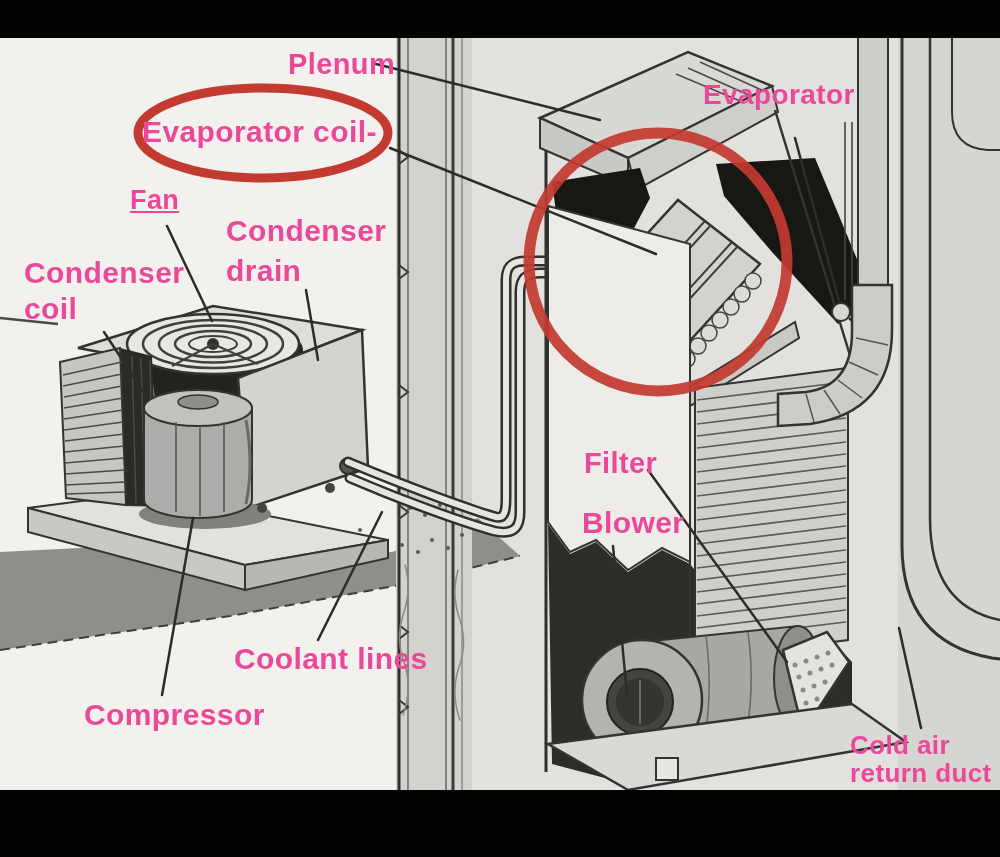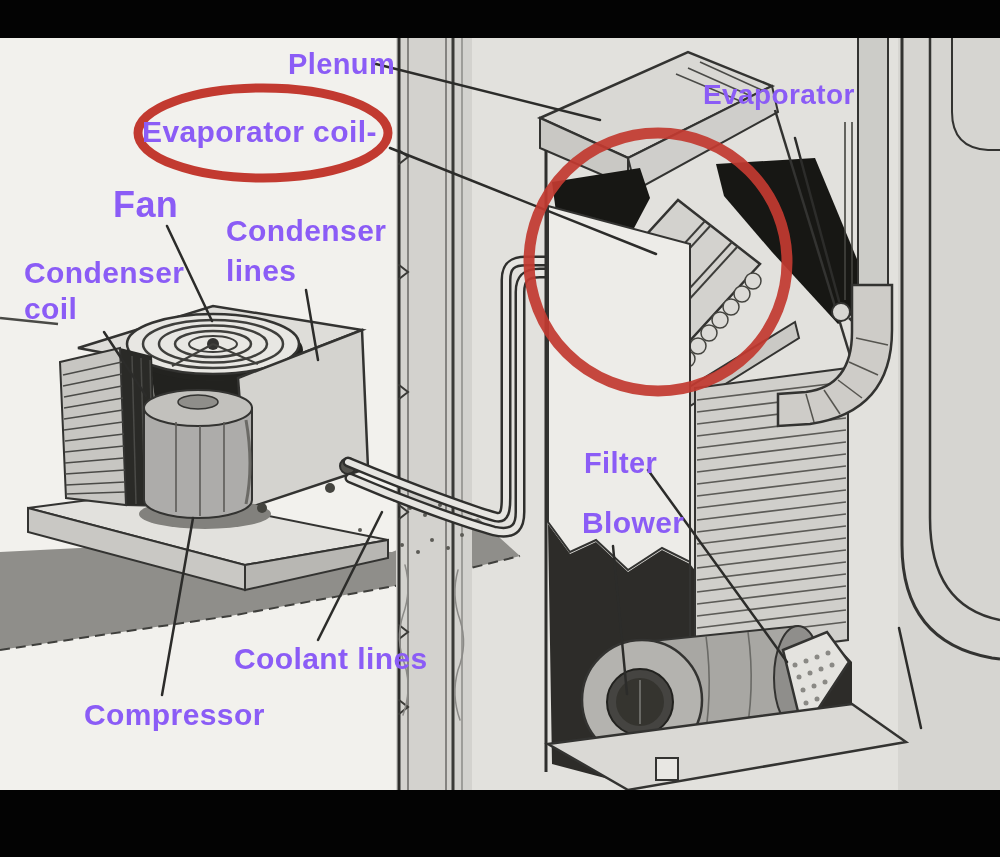--- a/index.html
+++ b/index.html
@@ -1,19 +1,19 @@
 <!DOCTYPE html>
 <html><head>
 <meta charset="utf-8">
 <style>
   html,body{margin:0;padding:0;background:#000;}
   #stage{position:relative;width:1000px;height:857px;overflow:hidden;background:#000;
          font-family:"Liberation Sans",sans-serif;}
   #art{position:absolute;left:0;top:0;}
-  .lbl{position:absolute;color:#8b5cf6;font-weight:700;letter-spacing:.4px;
+  .lbl{position:absolute;color:#ec4899;font-weight:700;letter-spacing:.4px;
        white-space:nowrap;line-height:1;}
   .lbl.two{white-space:normal;text-align:left;}
   .lbl.two span{display:block;}
 </style>
 </head>
 <body>
 
 <div id="stage">
 
 <svg id="art" width="1000" height="857" viewBox="0 0 1000 857">
@@ -287,34 +287,38 @@
 </svg>
 
 <div class="lbl" style="left:288px;top:50px;font-size:29px;">Plenum</div>
 
 <div class="lbl" style="left:142px;top:117px;width:230px;font-size:30px;">Evaporator coil-</div>
 
 <div class="lbl two" style="left:703px;top:80px;width:165px;font-size:28px;line-height:30px;">
   <span>Evaporator</span>
 </div>
 
-<div class="lbl" style="left:113px;top:187px;font-size:36px;">Fan</div>
+<div class="lbl" style="left:130px;top:187px;font-size:27px;text-decoration:underline;">Fan</div>
 
 <div class="lbl two" style="left:226px;top:211px;width:152px;font-size:30px;line-height:40px;">
   <span>Condenser</span>
-  <span>lines</span>
+  <span>drain</span>
 </div>
 
 <div class="lbl two" style="left:24px;top:255px;width:152px;font-size:30px;line-height:36px;">
   <span>Condenser</span>
   <span>coil</span>
 </div>
 
 <div class="lbl" style="left:584px;top:449px;font-size:29px;">Filter</div>
 
 <div class="lbl" style="left:582px;top:508px;font-size:30px;">Blower</div>
 
 <div class="lbl" style="left:234px;top:644px;font-size:30px;">Coolant lines</div>
 
 <div class="lbl" style="left:84px;top:700px;font-size:30px;text-align:center;">Compressor</div>
 
+<div class="lbl two" style="left:850px;top:731px;width:150px;font-size:26px;line-height:28px;">
+  <span>Cold air</span>
+  <span>return duct</span>
+</div>
 
 </div>
 
 </body></html>

